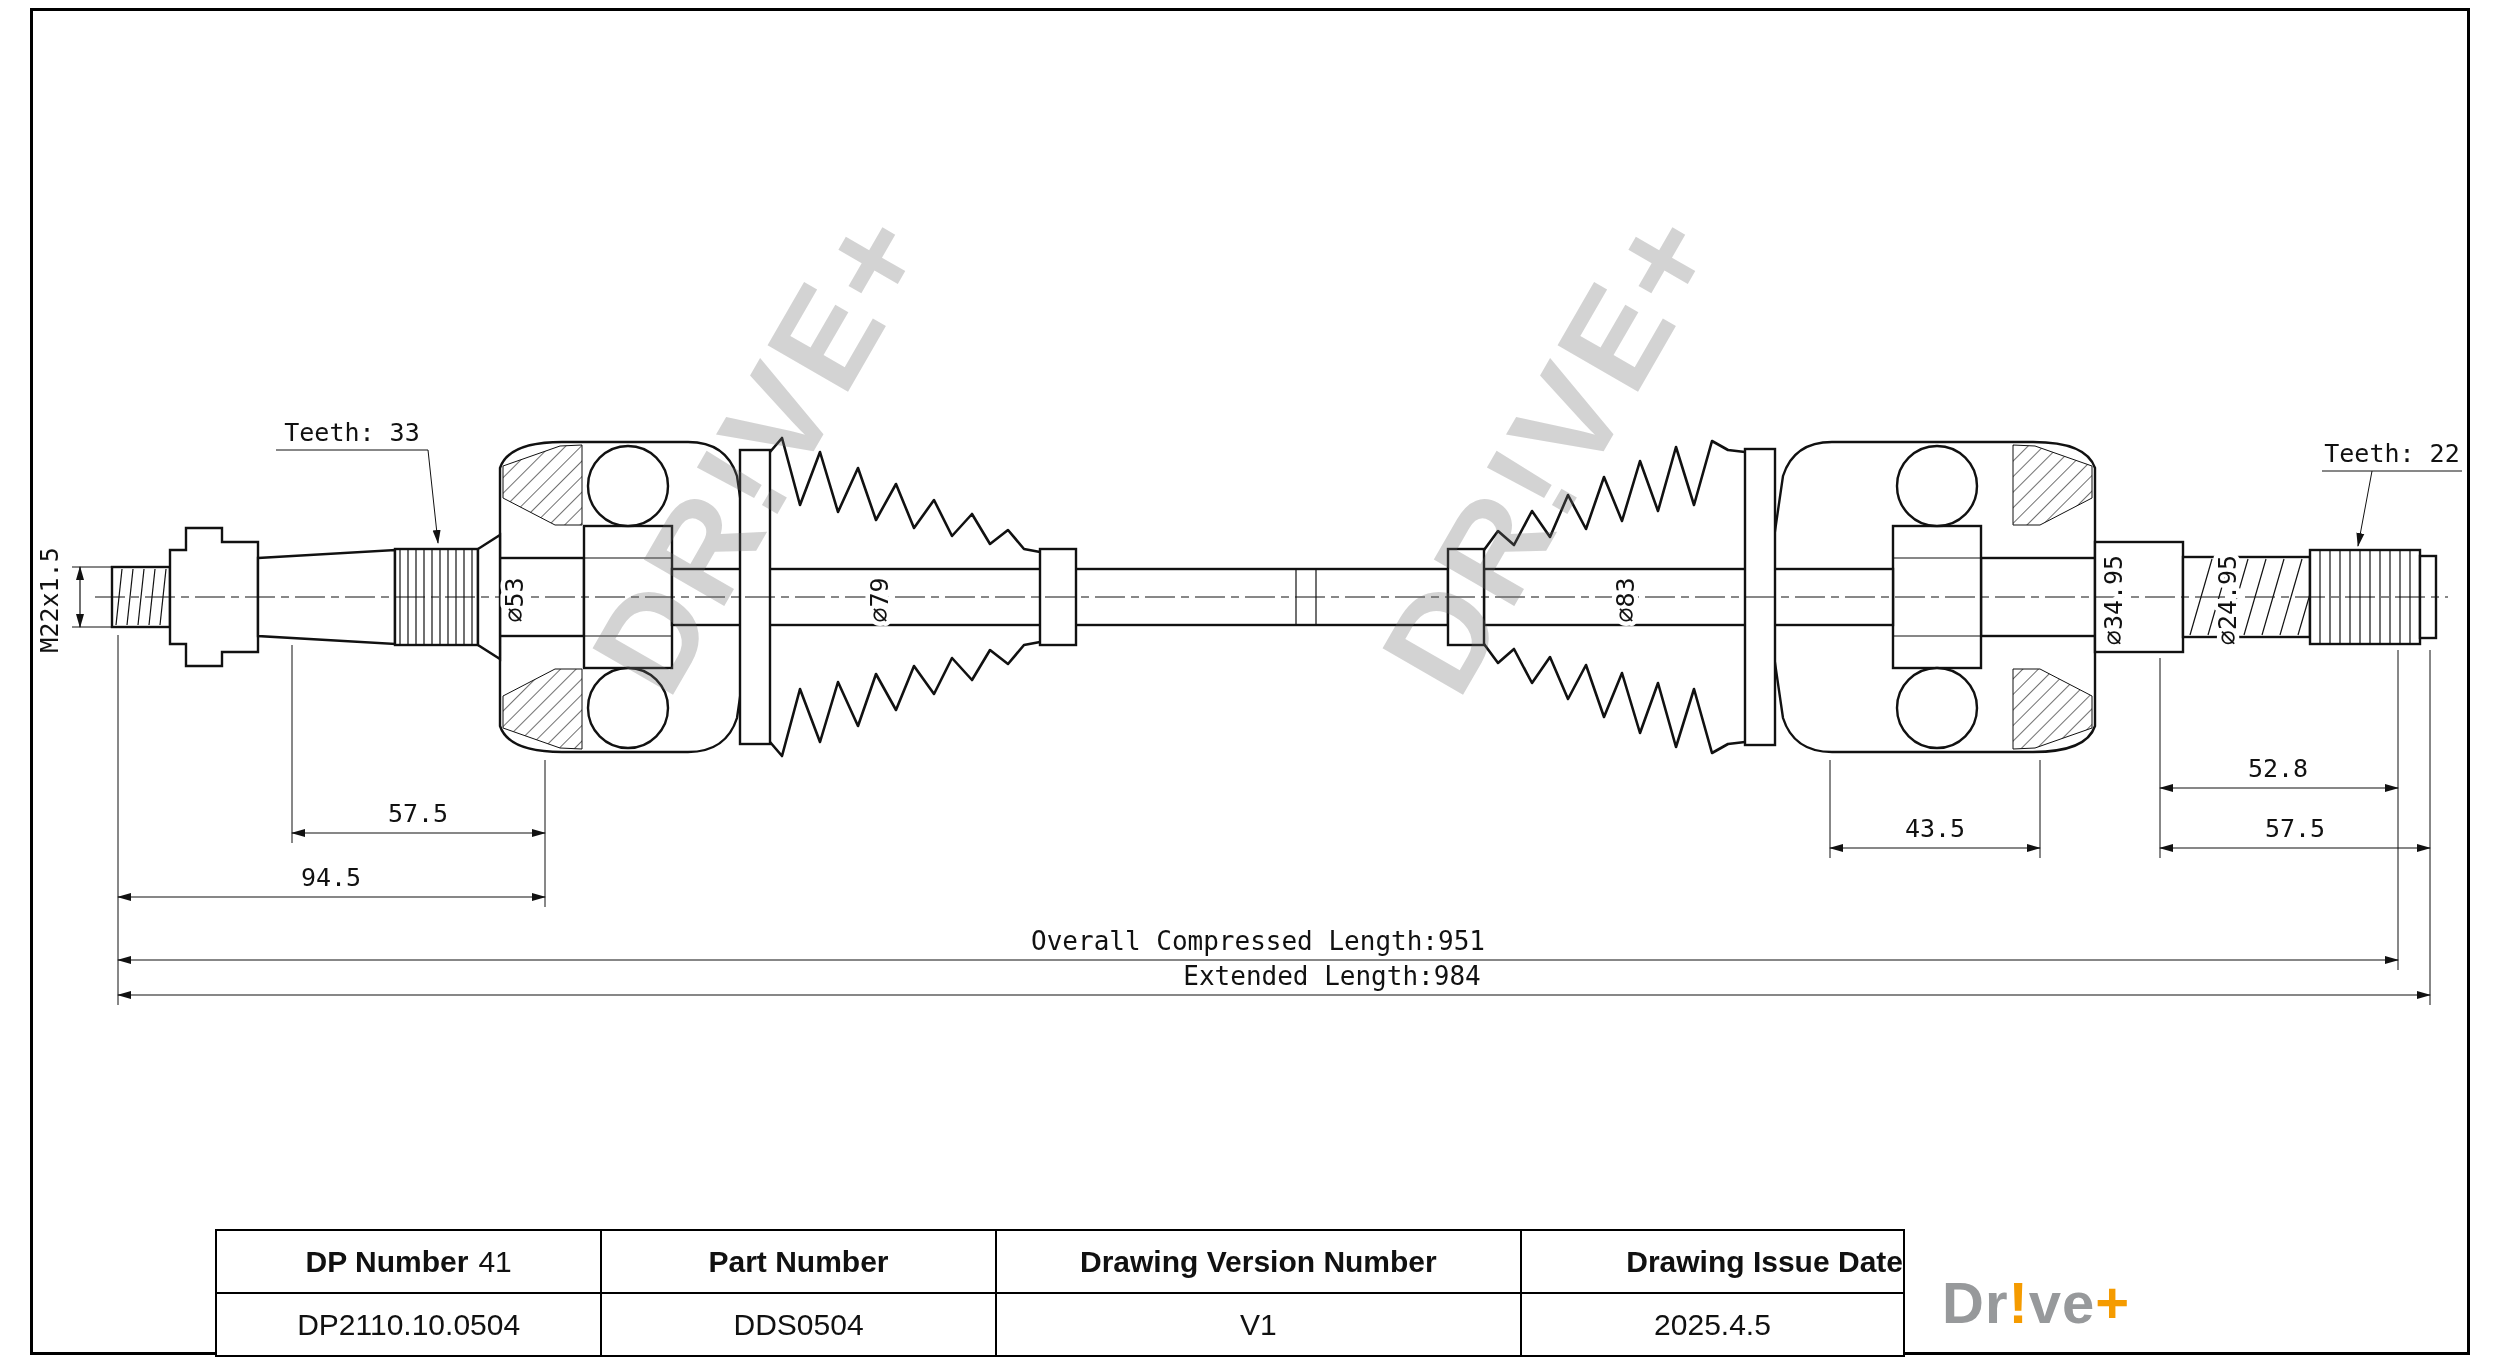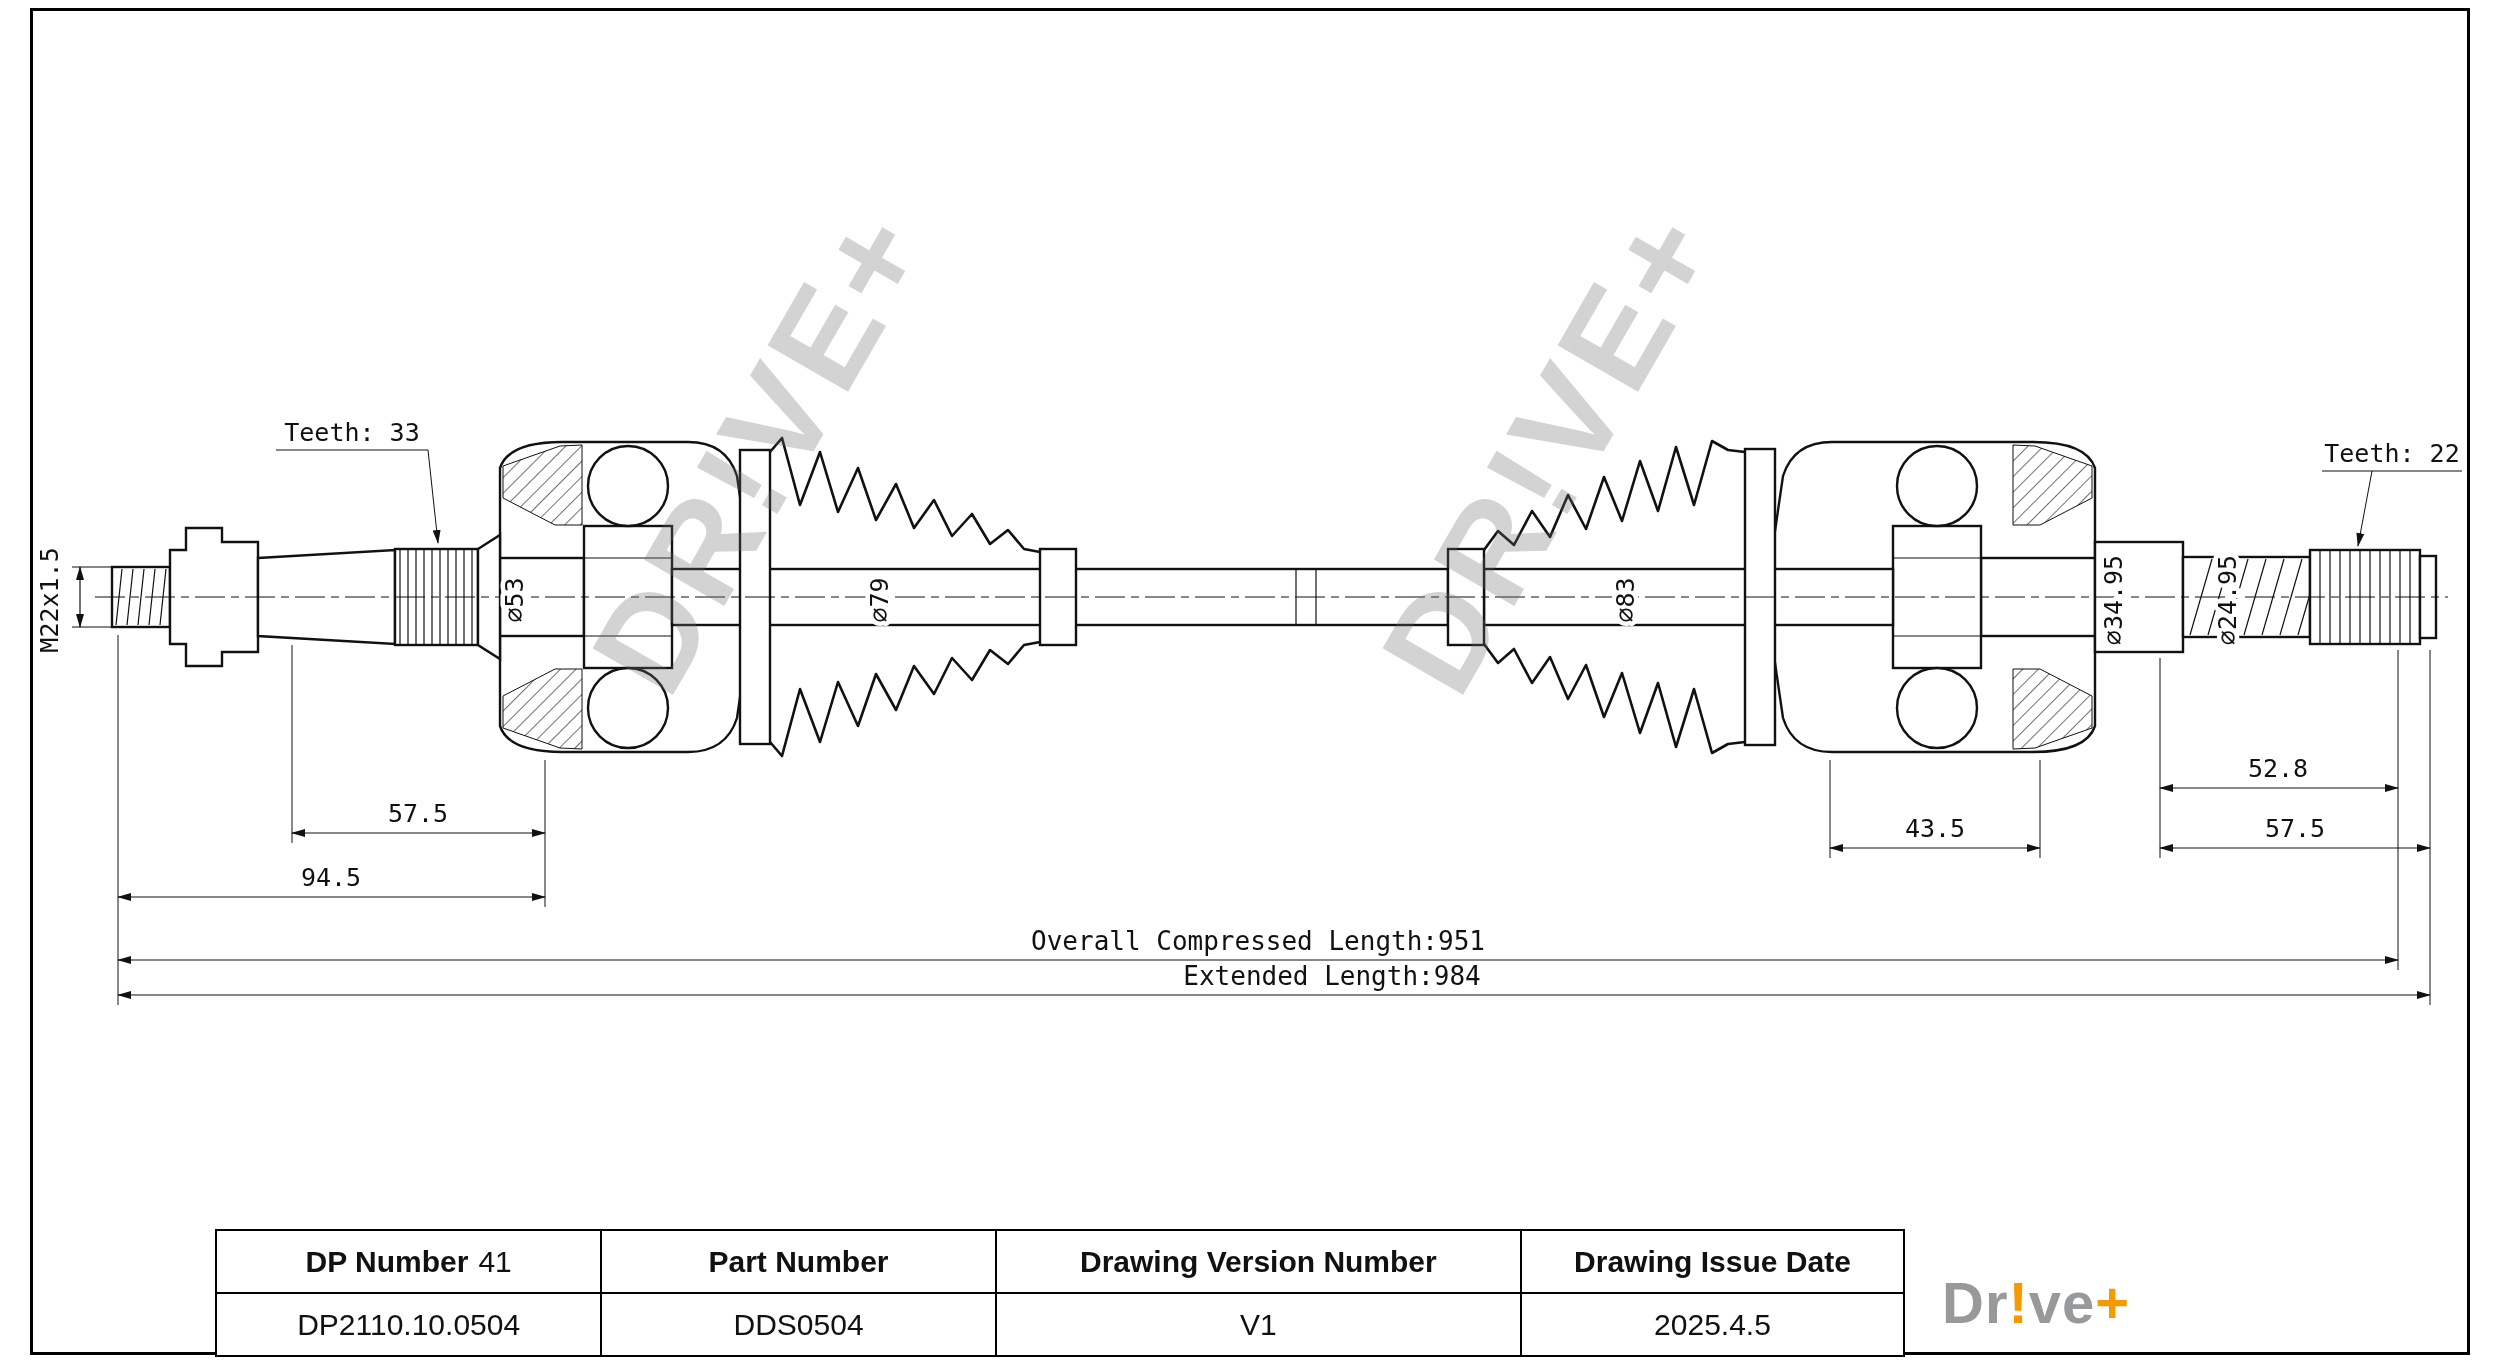--- a/index.html
+++ b/index.html
@@ -211,21 +211,21 @@
         <tr>
       <td class="head" style="width:336px;">
         <span>DP Number</span><span class="num">41</span>
       </td>
       <td class="head" style="width:344px;">
         <span>Part Number</span>
       </td>
       <td class="head" style="width:458px;">
         <span>Drawing Version Number</span>
       </td>
-      <td class="head" style="width:334px;">
+      <td class="head" style="width:334px;text-align:right;">
         <span>Drawing Issue Date</span>
       </td>
     </tr>
     <tr>
       <td>DP2110.10.0504</td>
       <td>DDS0504</td>
       <td>V1</td>
       <td>2025.4.5</td>
     </tr>
   </tbody>

